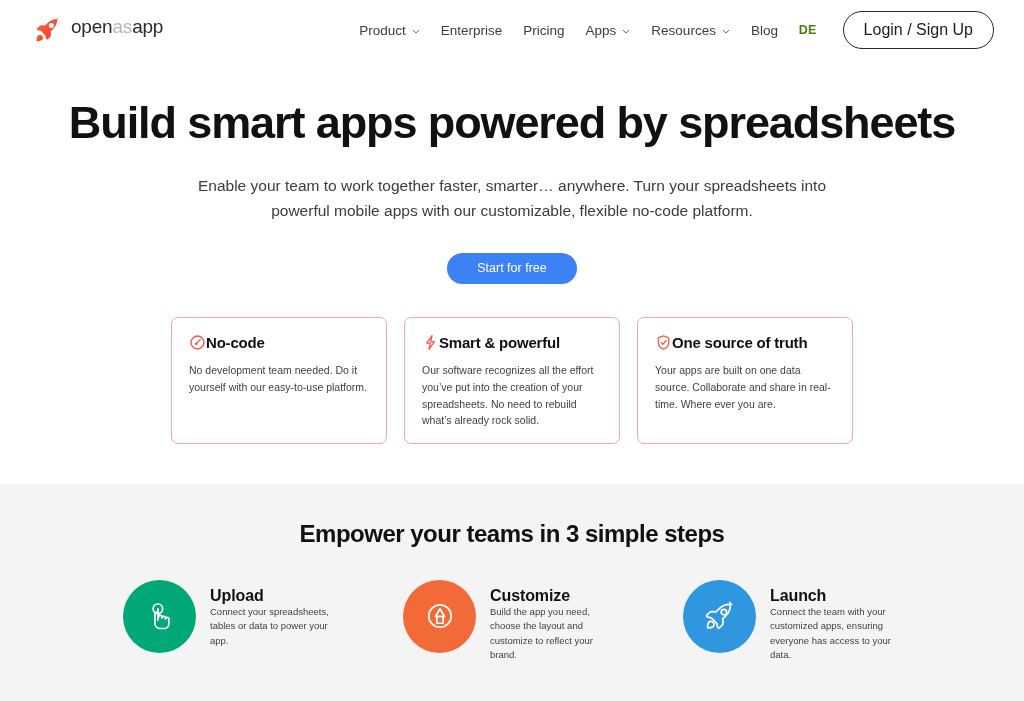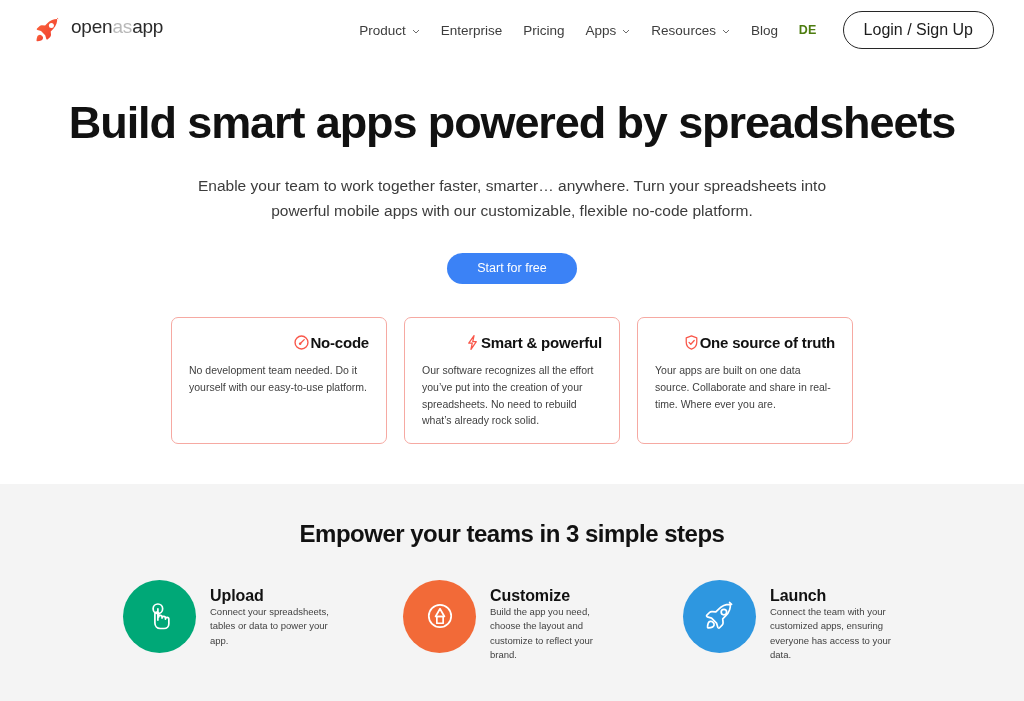--- a/index.html
+++ b/index.html
@@ -133,21 +133,20 @@
     border: 1px solid #f6a9a2;
     border-radius: 7px;
     background: #fff;
     padding: 16px 17px 14px 17px;
     text-align: left;
   }
   .card-head {
     display: flex;
     align-items: center;
     gap: 0;
-    justify-content: flex-end;
   }
   .card-icon { width: 17px; height: 17px; display: block; flex: none; }
   .card-title {
     font-size: 15px;
     font-weight: bold;
     color: #111;
     letter-spacing: -0.2px;
     white-space: nowrap;
   }
   .card-body {

